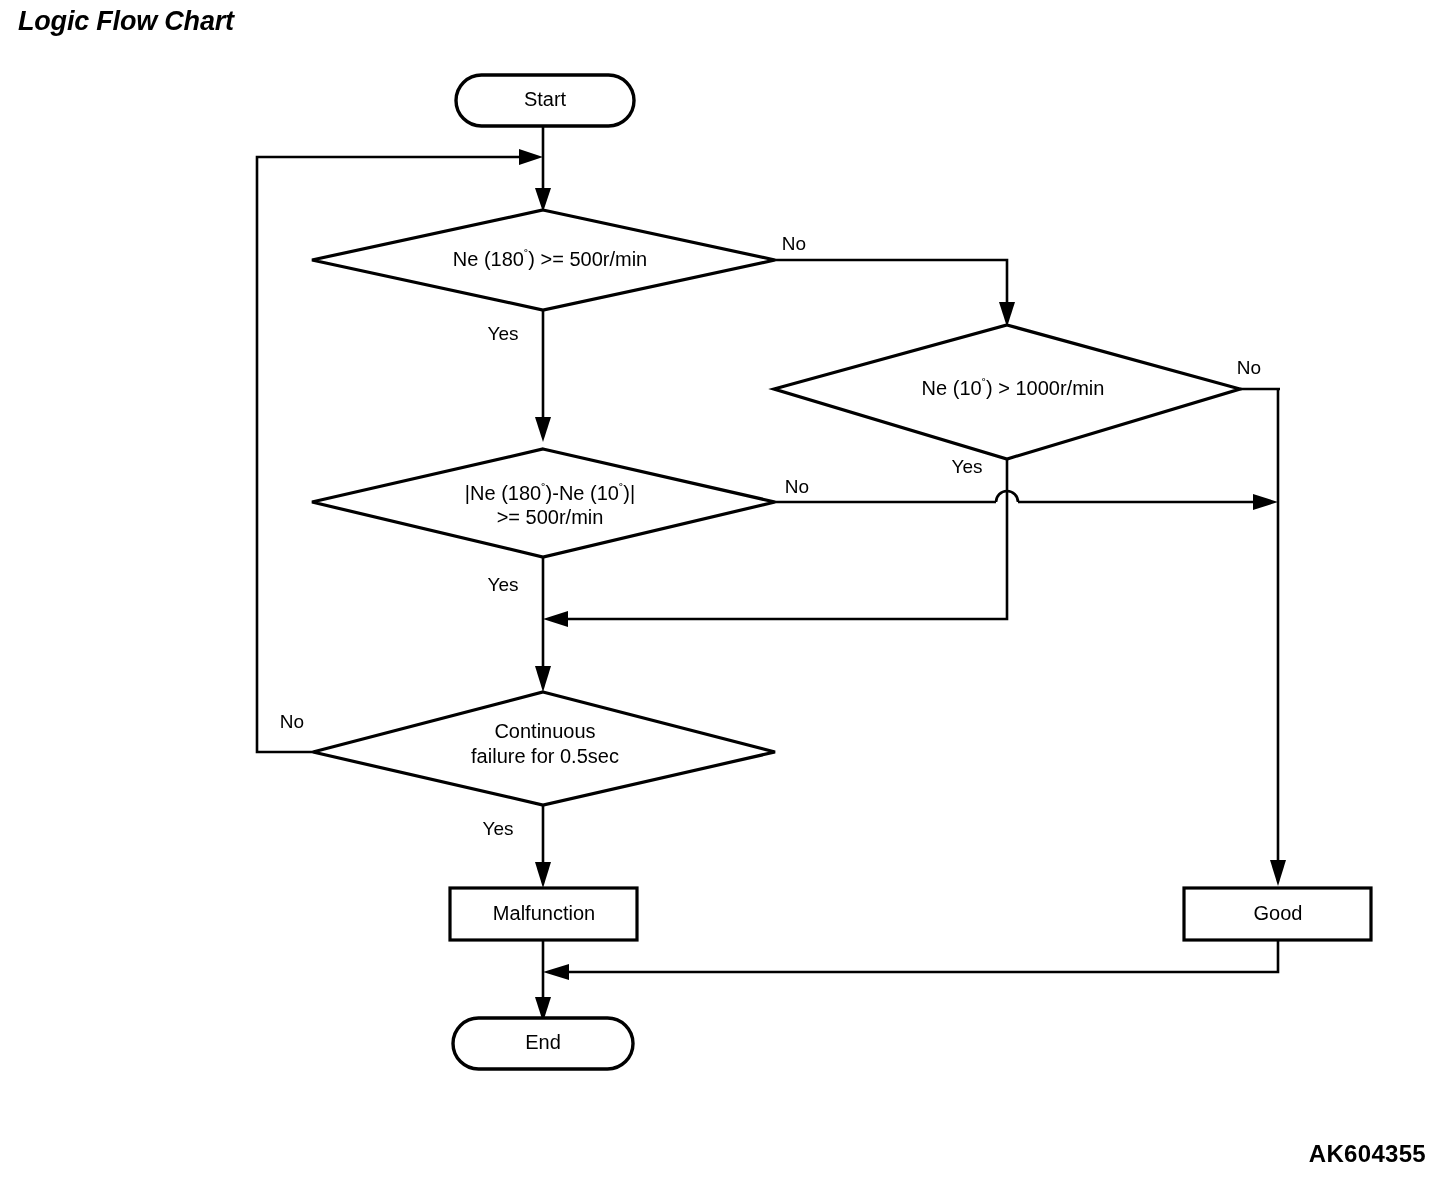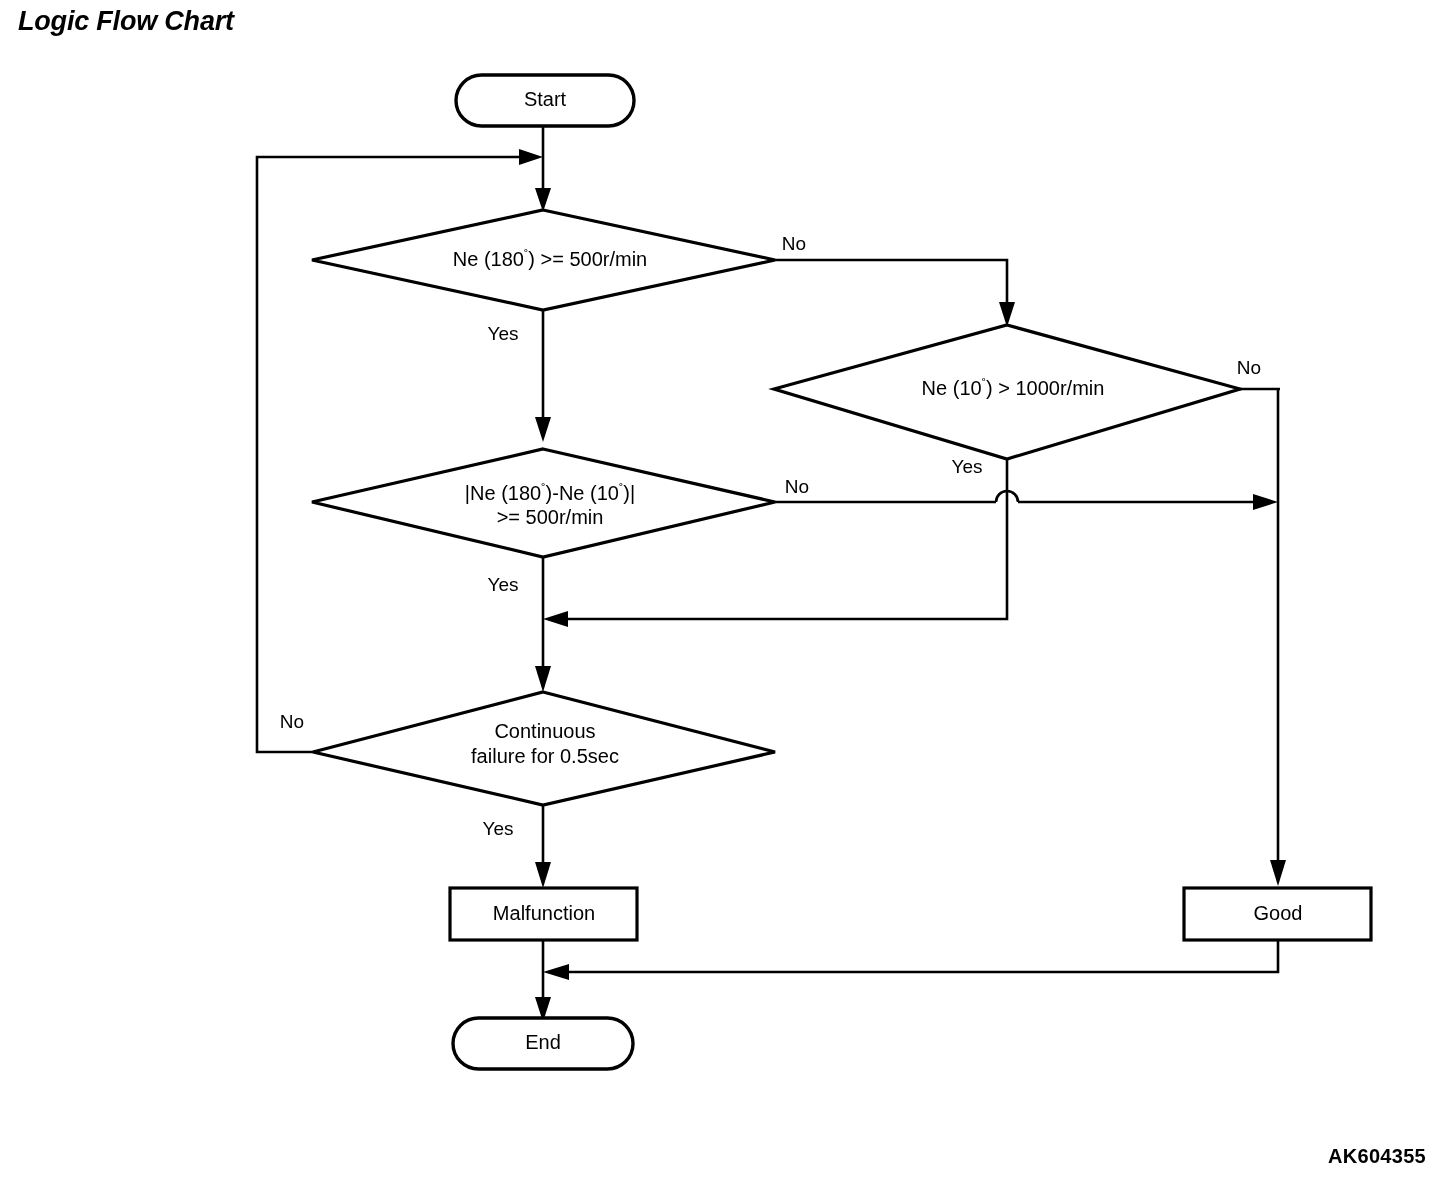--- a/index.html
+++ b/index.html
@@ -75,21 +75,21 @@
     dominant-baseline: middle;
   }
   .deg {
     font-size: 13px;
     baseline-shift: 5px;
   }
   #figure-code {
     position: absolute;
     right: 30px;
     bottom: 22px;
-    font-size: 20px;
+    font-size: 24px;
     font-weight: bold;
     letter-spacing: 0.3px;
   }
 </style>
 </head>
 <body>
 
 <div id="page-title">Logic Flow Chart</div>
 
 <div id="diagram-wrap">

